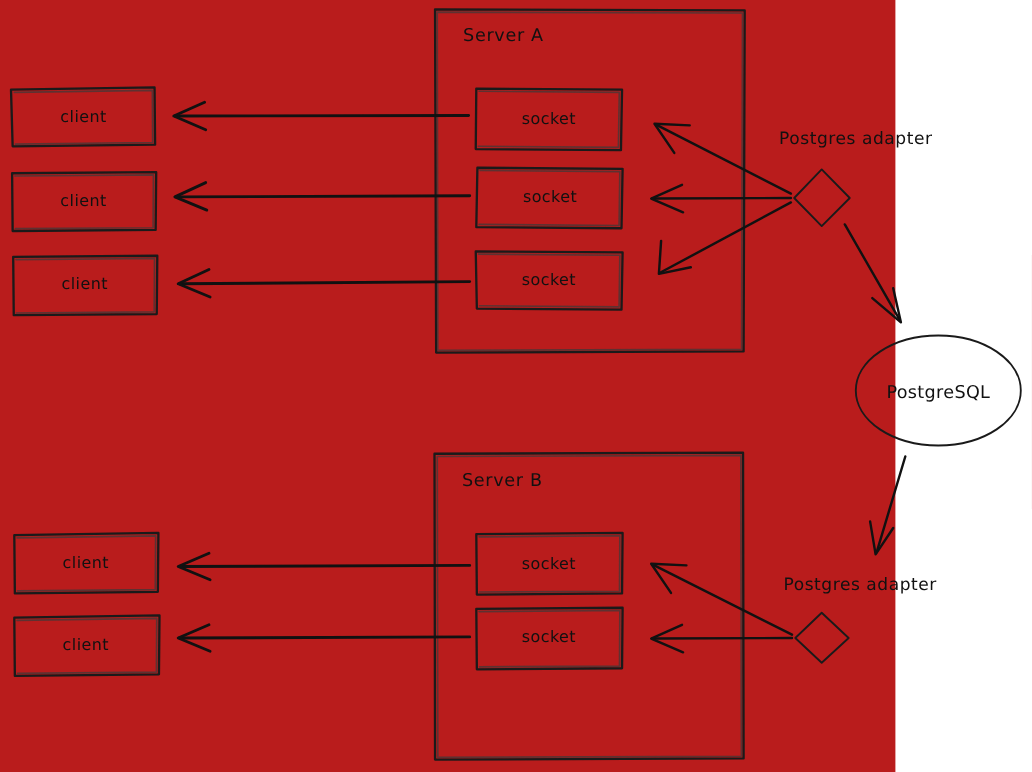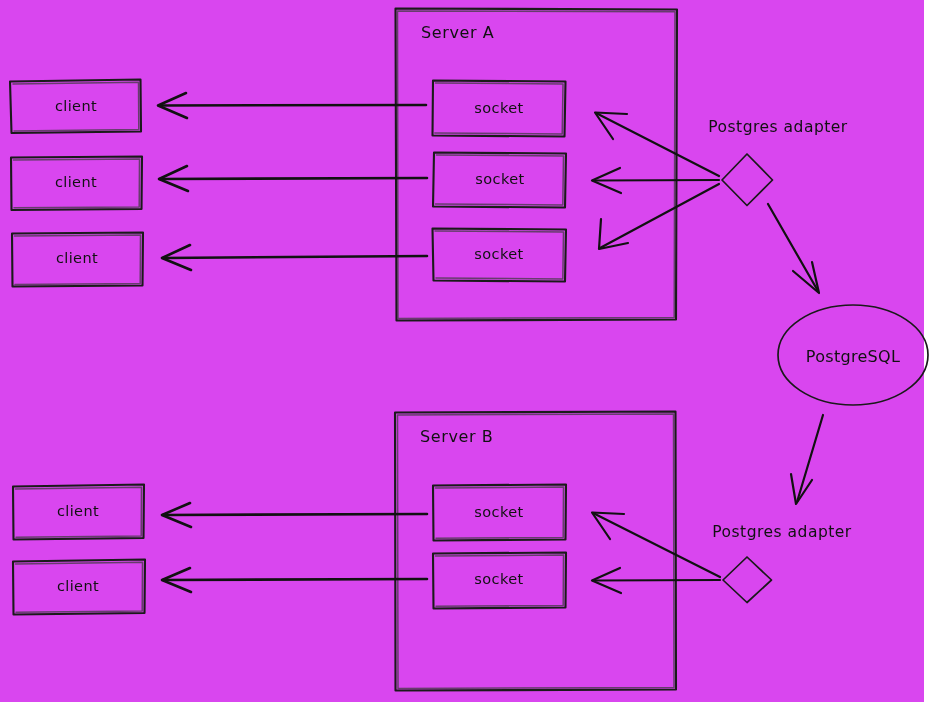--- a/index.html
+++ b/index.html
@@ -9,23 +9,23 @@
     background: #ffffff;
   }
   body {
     width: 938px;
     height: 702px;
     font-family: "DejaVu Sans", sans-serif;
     overflow: hidden;
   }
   #diagram-root {
     position: relative;
-    width: 924px;
+    width: 814px;
     height: 702px;
-    background: #d946ef;
+    background: #b91c1c;
     text-decoration: underline;
   }
   svg#diagram-svg {
     display: block;
     width: 938px;
     height: 702px;
   }
   .shape-stroke {
     fill: none;
     stroke: #1a1a1a;

